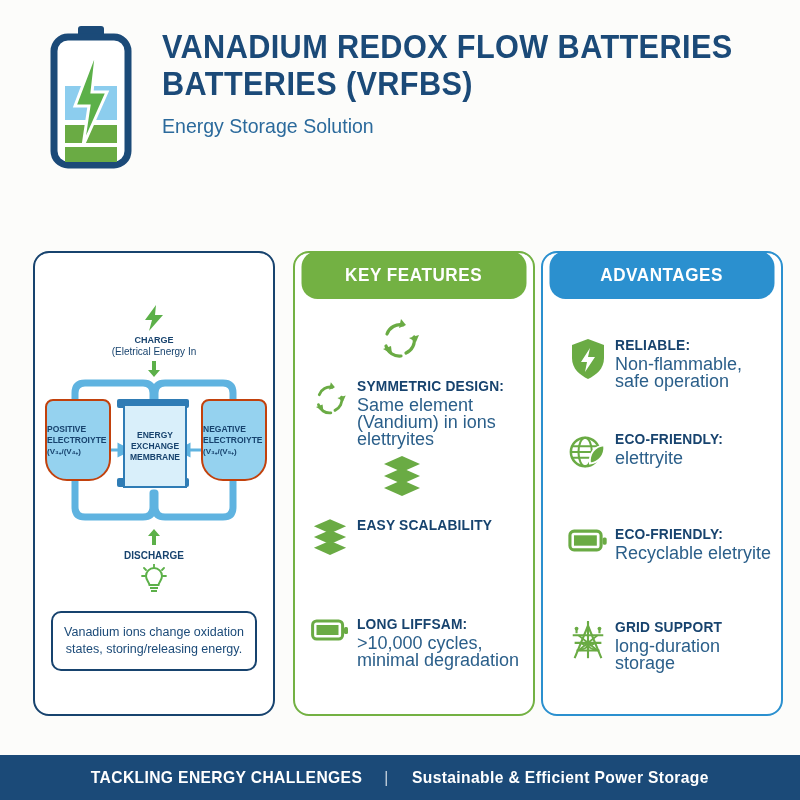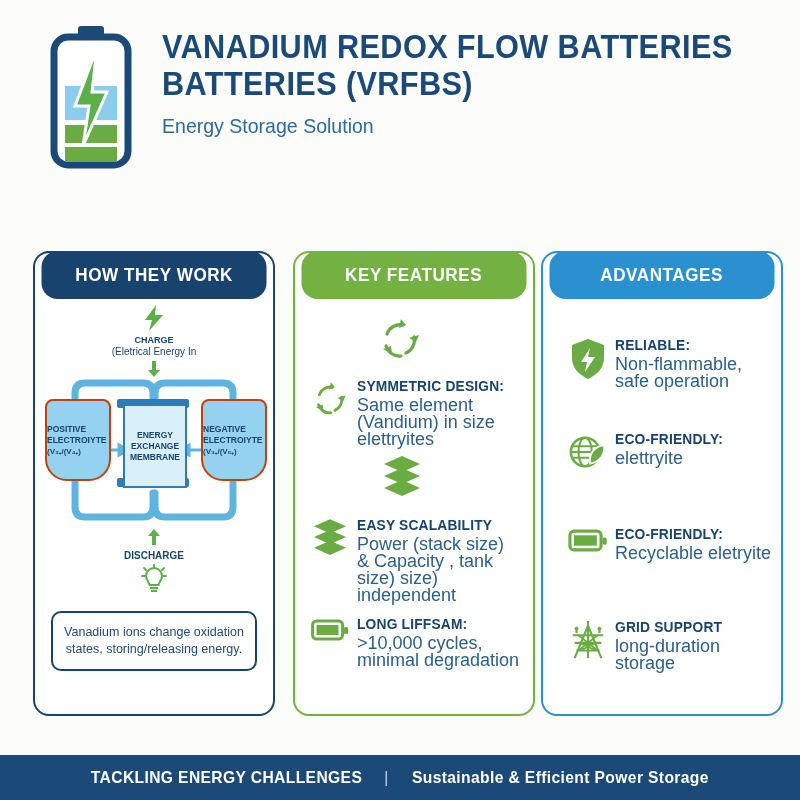--- a/index.html
+++ b/index.html
@@ -120,23 +120,20 @@
     </div>
 
     <div class="title-block">
       <div class="title-line">VANADIUM REDOX FLOW BATTERIES</div>
       <div class="title-line">BATTERIES (VRFBS)</div>
       <div class="subtitle">Energy Storage Solution</div>
     </div>
   </div>
 
   <div class="card c1">
-    <div class="card-head">
-      <span>HOW THEY WORK</span>
-    </div>
 
     <div class="card-body">
       <div class="diagram">
 
         <div class="float-ico" style="left:108px;top:2px;">
           <svg width="22" height="26" viewBox="0 0 22 26">
             <path d="M13 0 L2 15 L9 15 L6 26 L20 10 L12 10 Z" fill="#5cb049"></path>
           </svg>
         </div>
         <div class="dg-label" style="left:0;top:31px;width:238px;">CHARGE</div>
@@ -220,21 +217,21 @@
             <path d="M10 19 a14 14 0 0 1 16 -9" fill="none" stroke="#6aab44" stroke-width="3.4" stroke-linecap="round"></path>
             <path d="M24 4 l5 6 l-7 3 z" fill="#6aab44"></path>
             <path d="M37 22 a14 14 0 0 1 -8 16" fill="none" stroke="#6aab44" stroke-width="3.4" stroke-linecap="round"></path>
             <path d="M42 20 l-3 7 l-7 -4 z" fill="#6aab44"></path>
             <path d="M24 41 a14 14 0 0 1 -15 -10" fill="none" stroke="#6aab44" stroke-width="3.4" stroke-linecap="round"></path>
             <path d="M6 34 l8 -3 l1 8 z" fill="#6aab44"></path>
           </svg>
         </div>
         <div class="txt">
           <div class="ttl">SYMMETRIC DESIGN:</div>
-          <div class="desc">Same element (Vandium) in size elettryites</div>
+          <div class="desc">Same element (Vandium) in ions elettryites</div>
         </div>
       </div>
 
       <div class="float-ico" style="left:88px;top:152px;">
         <svg width="38" height="44" viewBox="0 0 38 44">
           <path d="M19 1 L37 9 L19 17 L1 9 Z" fill="#6aab44"></path>
           <path d="M19 13 L37 21 L19 29 L1 21 Z" fill="#6aab44"></path>
           <path d="M19 25 L37 33 L19 41 L1 33 Z" fill="#6aab44"></path>
         </svg>
       </div>
@@ -242,21 +239,20 @@
       <div class="row" style="left:12px;top:213px;width:214px;">
         <div class="ico">
           <svg width="34" height="40" viewBox="0 0 38 44">
             <path d="M19 1 L37 9 L19 17 L1 9 Z" fill="#6aab44"></path>
             <path d="M19 13 L37 21 L19 29 L1 21 Z" fill="#6aab44"></path>
             <path d="M19 25 L37 33 L19 41 L1 33 Z" fill="#6aab44"></path>
           </svg>
         </div>
         <div class="txt">
           <div class="ttl">EASY SCALABILITY</div>
-          <div class="desc">Power (stack size) &amp; Capacity  , tank size) size) independent</div>
         </div>
       </div>
 
       <div class="row" style="left:12px;top:312px;width:214px;">
         <div class="ico">
           <svg width="38" height="26" viewBox="0 0 38 26">
             <rect x="1.6" y="4" width="30" height="18" rx="4" fill="none" stroke="#6aab44" stroke-width="3"></rect>
             <rect x="5.5" y="8" width="22" height="10" fill="#6aab44"></rect>
             <rect x="33" y="10" width="4" height="7" rx="1.5" fill="#6aab44"></rect>
           </svg>

